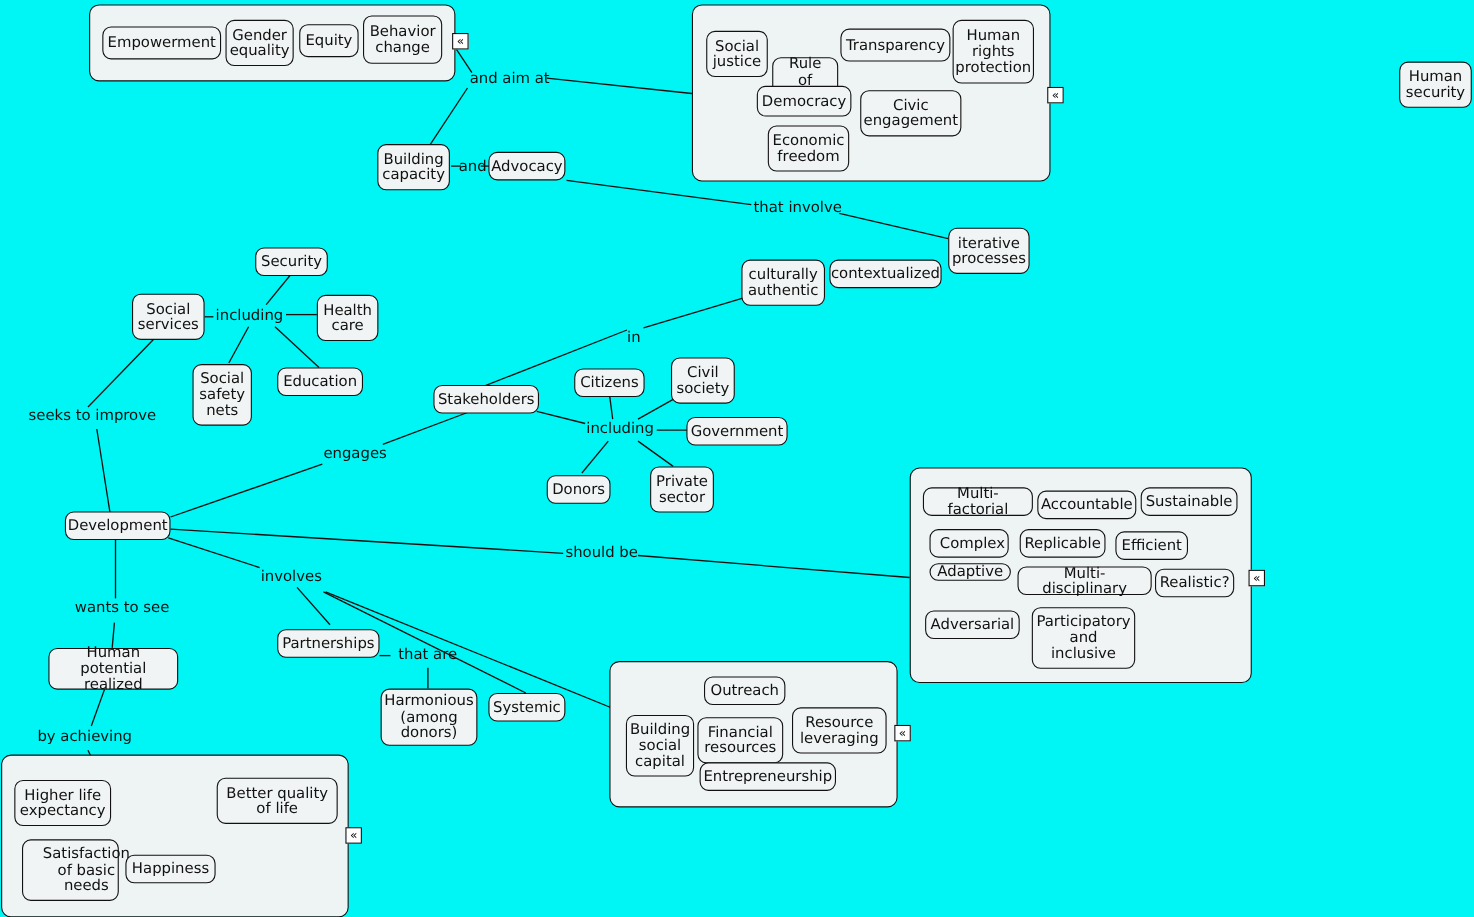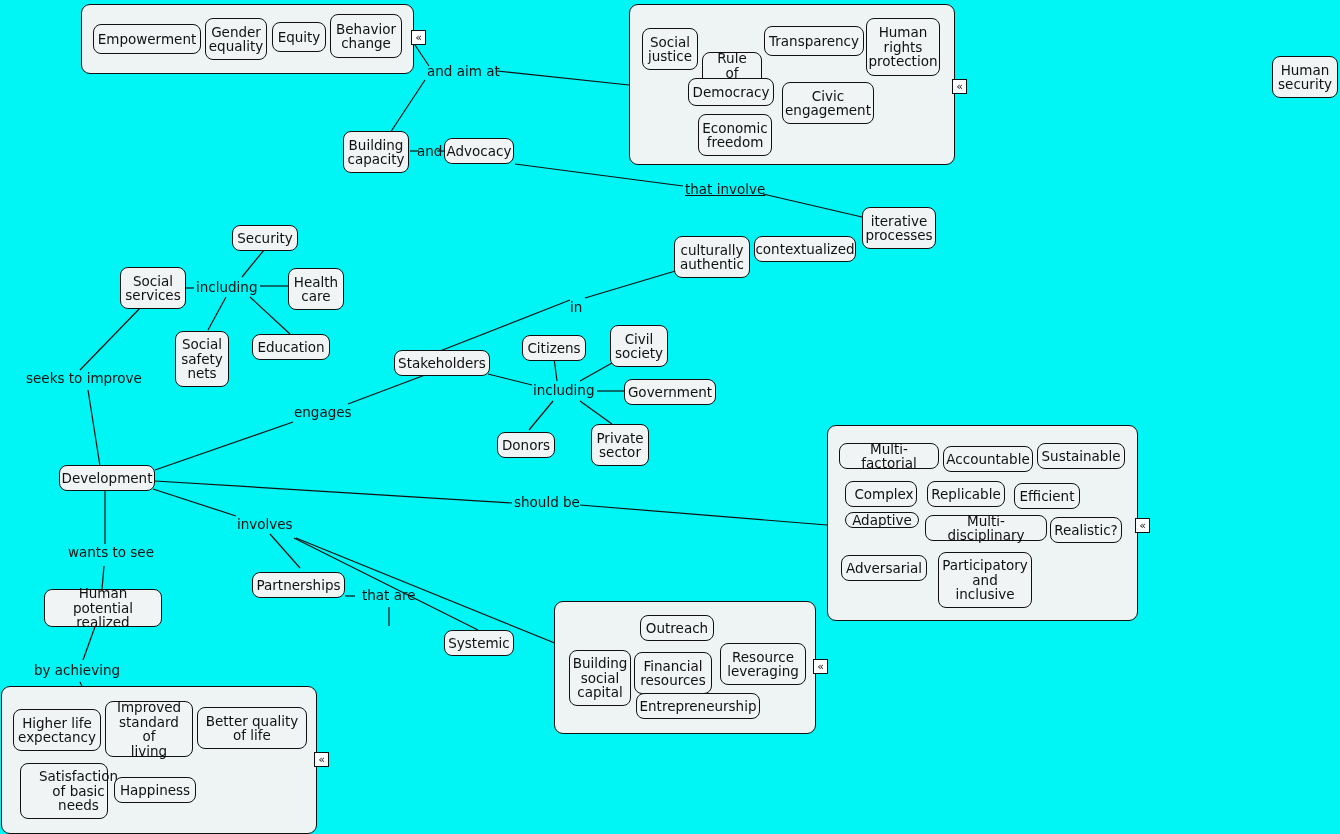--- a/index.html
+++ b/index.html
@@ -198,54 +198,54 @@
   <div class="node" style="left:845px;top:512px;width:74px;height:16px;">Adaptive</div>
   <div class="node" style="left:925px;top:515px;width:122px;height:26px;">Multi-disciplinary</div>
   <div class="node" style="left:1050px;top:517px;width:72px;height:26px;">Realistic?</div>
   <div class="node" style="left:841px;top:555px;width:86px;height:26px;">Adversarial</div>
   <div class="node" style="left:938px;top:552px;width:94px;height:56px;">Participatory
 and
 inclusive</div>
   <div class="collapse" style="left:1135px;top:518px;">«</div>
 
   <div class="node" style="left:252px;top:572px;width:93px;height:26px;">Partnerships</div>
+  <div class="node" style="left:346px;top:626px;width:88px;height:52px;">Harmonious
+(among
+donors)</div>
   <div class="node" style="left:444px;top:630px;width:70px;height:26px;">Systemic</div>
 
   <div class="group" style="left:554px;top:601px;width:262px;height:133px;"></div>
   <div class="node" style="left:640px;top:615px;width:74px;height:26px;">Outreach</div>
   <div class="node" style="left:569px;top:650px;width:62px;height:56px;">Building
 social
 capital</div>
   <div class="node" style="left:634px;top:652px;width:78px;height:42px;">Financial
 resources</div>
   <div class="node" style="left:720px;top:643px;width:86px;height:42px;">Resource
 leveraging</div>
   <div class="node" style="left:636px;top:693px;width:124px;height:26px;">Entrepreneurship</div>
   <div class="collapse" style="left:813px;top:659px;">«</div>
 
   <div class="node" style="left:44px;top:589px;width:118px;height:38px;">Human potential
 realized</div>
 
   <div class="group" style="left:1px;top:686px;width:316px;height:148px;"></div>
   <div class="node" style="left:13px;top:709px;width:88px;height:42px;">Higher life
 expectancy</div>
-  <div class="node" style="left:105px;top:701px;width:88px;height:56px;">Improved
-standard of
-living</div>
   <div class="node" style="left:197px;top:707px;width:110px;height:42px;">Better quality
 of life</div>
   <div class="node" style="left:20px;top:763px;width:88px;height:56px;padding-left:35px;">Satisfaction
 of basic
 needs</div>
   <div class="node" style="left:114px;top:777px;width:82px;height:26px;">Happiness</div>
   <div class="collapse" style="left:314px;top:752px;">«</div>
 
   <div class="link-label" style="left:427px;top:64px;">and aim at</div>
   <div class="link-label" style="left:417px;top:144px;">and</div>
-  <div class="link-label" style="left:685px;top:182px;text-decoration:underline;">that involve</div>
+  <div class="link-label" style="left:685px;top:182px;">that involve</div>
   <div class="link-label" style="left:570px;top:300px;">in</div>
   <div class="link-label" style="left:196px;top:280px;">including</div>
   <div class="link-label" style="left:533px;top:383px;">including</div>
   <div class="link-label" style="left:26px;top:371px;">seeks to improve</div>
   <div class="link-label" style="left:294px;top:405px;">engages</div>
   <div class="link-label" style="left:514px;top:495px;">should be</div>
   <div class="link-label" style="left:237px;top:517px;">involves</div>
   <div class="link-label" style="left:68px;top:545px;">wants to see</div>
   <div class="link-label" style="left:362px;top:588px;">that are</div>
   <div class="link-label" style="left:34px;top:663px;">by achieving</div>

